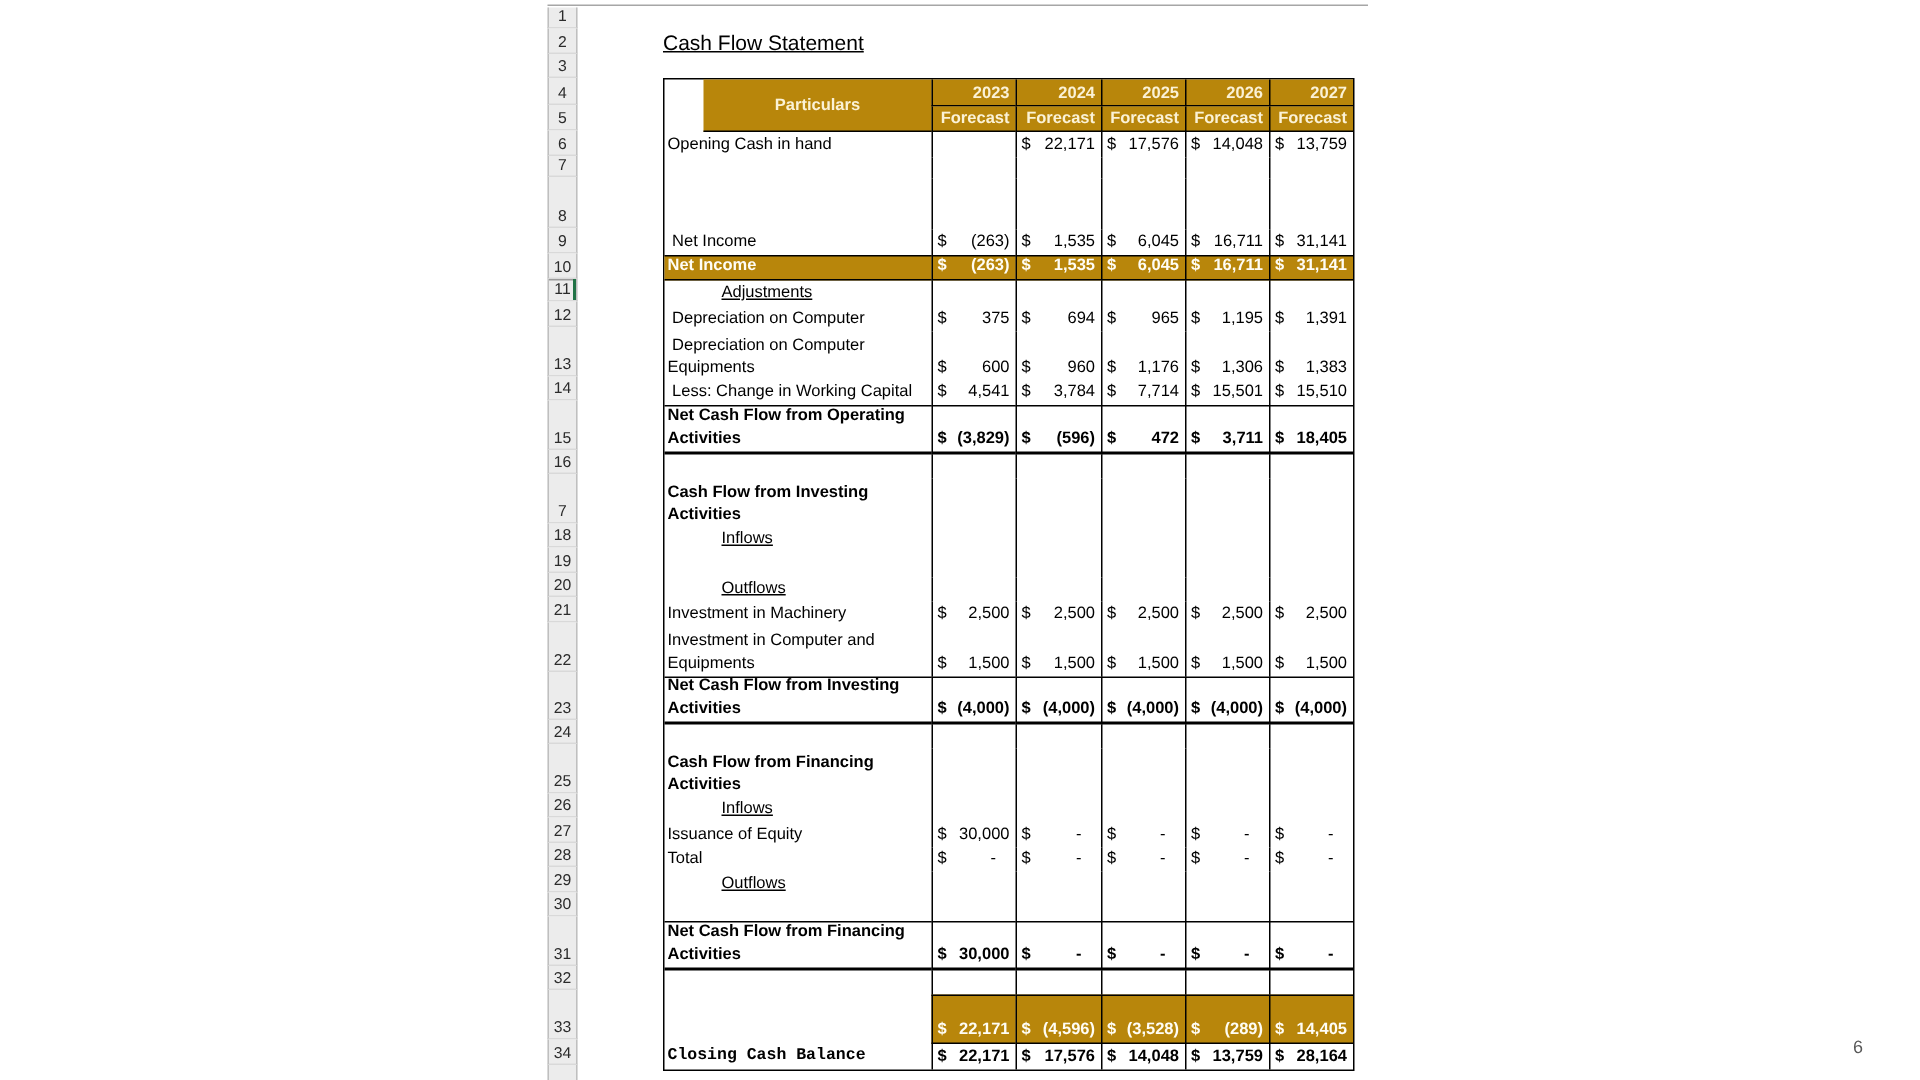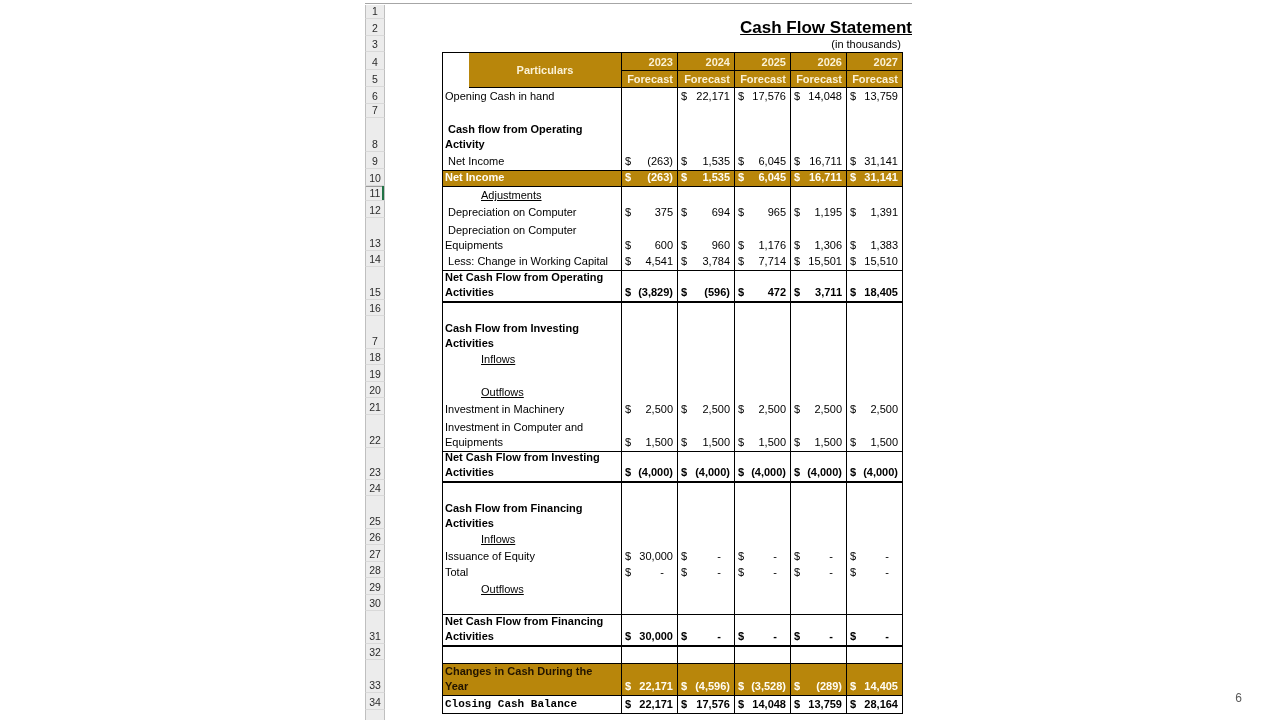--- a/index.html
+++ b/index.html
@@ -15,21 +15,21 @@
   .gcell{
     box-sizing:border-box; width:20px; background:#ececec;
     border-left:1px solid #bfbfbf; border-right:1px solid #bfbfbf; border-bottom:1px solid #d9d9d9;
     display:flex; justify-content:center; align-items:flex-end;
     font-size:10.5px; line-height:12px; color:#2b2b2b; padding-bottom:1px; overflow:hidden;
   }
   .gcell.sel{ box-shadow: inset -2px 0 0 #217346, inset 0 1px 0 #9a9a9a; }
 
   .sheet-title{
     position:absolute; left:442px; top:20px; width:470px; height:16px;
-    text-align:right; font-weight:bold; font-size:17px; line-height:16px;
+    text-align:left; font-weight:normal; font-size:14px; line-height:16px;
     text-decoration:underline;
   }
   .units{
     position:absolute; left:442px; top:37px; width:459px; height:14px;
     text-align:right; font-size:11px; line-height:14px; padding-right:1px;
   }
 
   
   .cftable{
     position:absolute; left:442px; top:52px;
@@ -103,21 +103,20 @@
       <div class="gcell" style="height: 16px; text-align: center;">28</div>
       <div class="gcell" style="height: 17px;">29</div>
       <div class="gcell" style="height: 16px;">30</div>
       <div class="gcell" style="height: 33px;">31</div>
       <div class="gcell" style="height: 16px;">32</div>
       <div class="gcell" style="height: 33px;">33</div>
       <div class="gcell" style="height: 17px;">34</div>
       <div class="gcell" style="height: 25px;">35</div>
     </div>
   <div class="sheet-title">Cash Flow Statement</div>
-  <div class="units">(in thousands)</div>
   <div class="cftable" id="cftable" style="grid-template-rows: 18px 17px 17px 14px 34px 17px 17px 17px 17px 33px 16px 33px 16px 33px 16px 17px 16px 17px 33px 32px 16px 33px 16px 17px 16px 17px 16px 33px 16px 33px 17px;">
       <div class="hcell particulars" style="grid-area: 1 / 1 / 3; margin-left: 26px;">
         <span>Particulars</span>
       </div>
       <div class="hcell yr" style="grid-area: 1 / 2;">2023</div>
       <div class="hcell fc" style="grid-area: 2 / 2;">Forecast</div>
       <div class="hcell yr" style="grid-area: 1 / 3;">2024</div>
       <div class="hcell fc" style="grid-area: 2 / 3;">Forecast</div>
       <div class="hcell yr" style="grid-area: 1 / 4;">2025</div>
       <div class="hcell fc" style="grid-area: 2 / 4;">Forecast</div>
@@ -146,24 +145,20 @@
         <span class="v">13,759</span>
       </div>
       <div class="cell lbl" style="grid-area: 4 / 1;">
         <span class="txt"></span>
       </div>
       <div class="cell money" style="grid-area: 4 / 2;"></div>
       <div class="cell money" style="grid-area: 4 / 3;"></div>
       <div class="cell money" style="grid-area: 4 / 4;"></div>
       <div class="cell money" style="grid-area: 4 / 5;"></div>
       <div class="cell money" style="grid-area: 4 / 6;"></div>
-      <div class="cell lbl  bold" style="grid-area: 5 / 1;">
-        <span class="txt"> Cash flow from Operating
-Activity</span>
-      </div>
       <div class="cell money" style="grid-area: 5 / 2;"></div>
       <div class="cell money" style="grid-area: 5 / 3;"></div>
       <div class="cell money" style="grid-area: 5 / 4;"></div>
       <div class="cell money" style="grid-area: 5 / 5;"></div>
       <div class="cell money" style="grid-area: 5 / 6;"></div>
       <div class="cell lbl" style="grid-area: 6 / 1;">
         <span class="txt"> Net Income</span>
       </div>
       <div class="cell money" style="grid-area: 6 / 2;">
         <span class="d">$</span>
@@ -534,24 +529,20 @@
         <span class="v dash">-</span>
       </div>
       <div class="cell lbl" style="grid-area: 29 / 1;">
         <span class="txt"></span>
       </div>
       <div class="cell money" style="grid-area: 29 / 2;"></div>
       <div class="cell money" style="grid-area: 29 / 3;"></div>
       <div class="cell money" style="grid-area: 29 / 4;"></div>
       <div class="cell money" style="grid-area: 29 / 5;"></div>
       <div class="cell money" style="grid-area: 29 / 6;"></div>
-      <div class="cell lbl bg-gold bt bb bold dark" style="grid-area: 30 / 1;">
-        <span class="txt">Changes in Cash During the
-Year</span>
-      </div>
       <div class="cell money bg-gold bt bb bold cream" style="grid-area: 30 / 2;">
         <span class="d">$</span>
         <span class="v">22,171</span>
       </div>
       <div class="cell money bg-gold bt bb bold cream" style="grid-area: 30 / 3;">
         <span class="d">$</span>
         <span class="v">(4,596)</span>
       </div>
       <div class="cell money bg-gold bt bb bold cream" style="grid-area: 30 / 4;">
         <span class="d">$</span>

